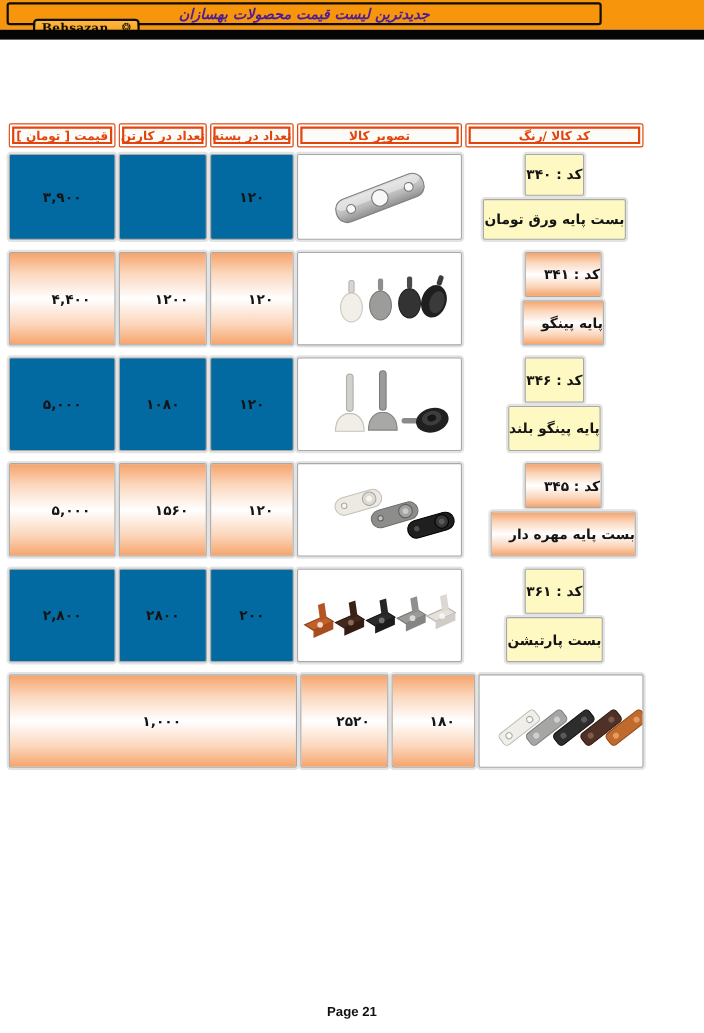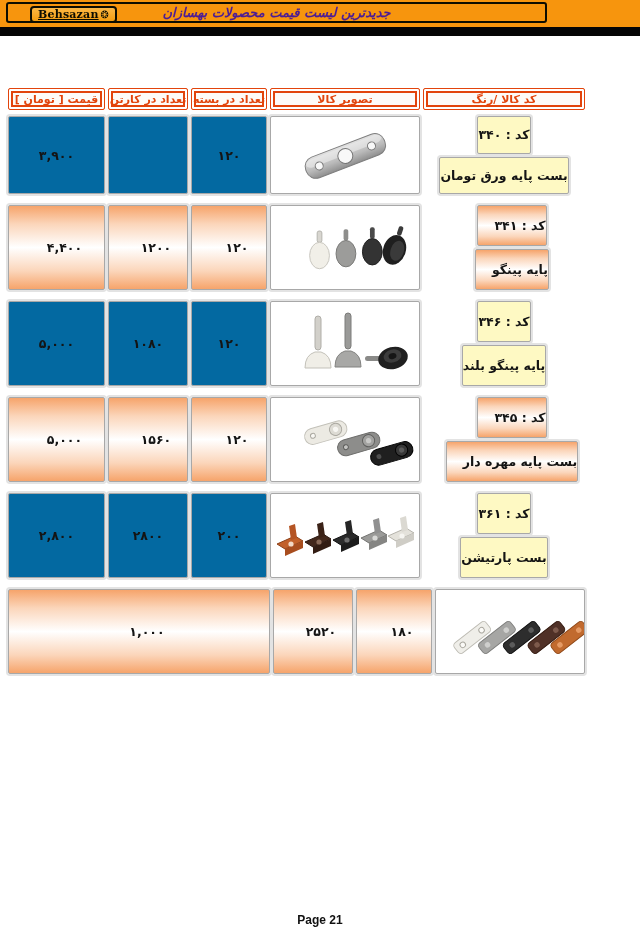--- a/index.html
+++ b/index.html
@@ -9,24 +9,24 @@
     font-family:"DejaVu Sans","Liberation Sans",sans-serif;
   }
 
   
   .banner { position:absolute; left:0; top:0; width:640px; height:27px; background:#F7950D; }
   .banner-frame {
     position:absolute; left:6px; top:2px; width:541px; height:21px;
     border:2px solid #0d0d00; border-radius:3px;
   }
   .logo-box {
-    position:absolute; left:22px; top:2px; height:17px; padding:0 6px;
+    position:absolute; left:22px; top:13px; height:17px; padding:0 6px;
     background:linear-gradient(180deg,#fcb845,#f59d10);
     border:2px solid #0d0d00; border-radius:4px;
-    display:flex; align-items:center; gap:2px;
+    display:flex; align-items:center; gap:12px;
   }
   .logo-text {
     font-family:"DejaVu Serif","Liberation Serif",serif;
     font-size:11px; font-weight:bold; color:#0d0d00; text-decoration:underline;
     letter-spacing:0.2px; line-height:1;
   }
   .logo-mark { font-size:10px; color:#0d0d00; line-height:1; }
   .banner-title {
     position:absolute; left:0; right:0; top:0; height:100%;
     display:flex; align-items:center; justify-content:center;
@@ -39,20 +39,21 @@
   
   .pricetable { position:absolute; left:8px; top:88px; width:577px; direction:rtl; }
 
   .thead { display:flex; gap:3px; margin-bottom:6px; }
   .th {
     background:#fdfbf8; color:#E2440C; font-weight:bold; font-size:11px;
     height:22px; display:flex; align-items:center; justify-content:center;
     border:1px solid #E2440C; border-radius:2px;
     box-shadow: inset 0 0 0 2px #ffffff, inset 0 0 0 4px #E2440C;
     padding-top:1px;
+    margin-top:24px;
   }
 
   .col-code  { width:162px; flex:none; }
   .col-img   { width:150px; flex:none; }
   .col-pack  { width:76px;  flex:none; }
   .col-carton{ width:80px;  flex:none; }
   .col-price { flex:1; }
 
   .trow { display:flex; gap:3px; margin-bottom:11px; height:85px; }
   .trow.first { height:78px; }

